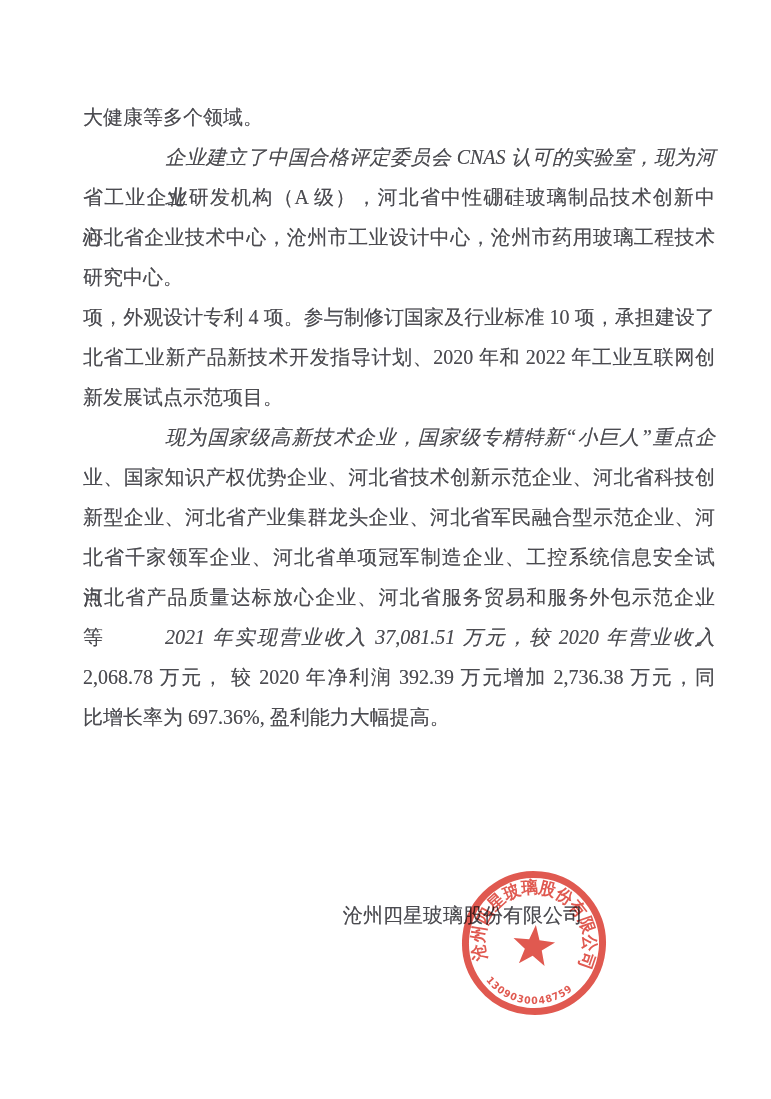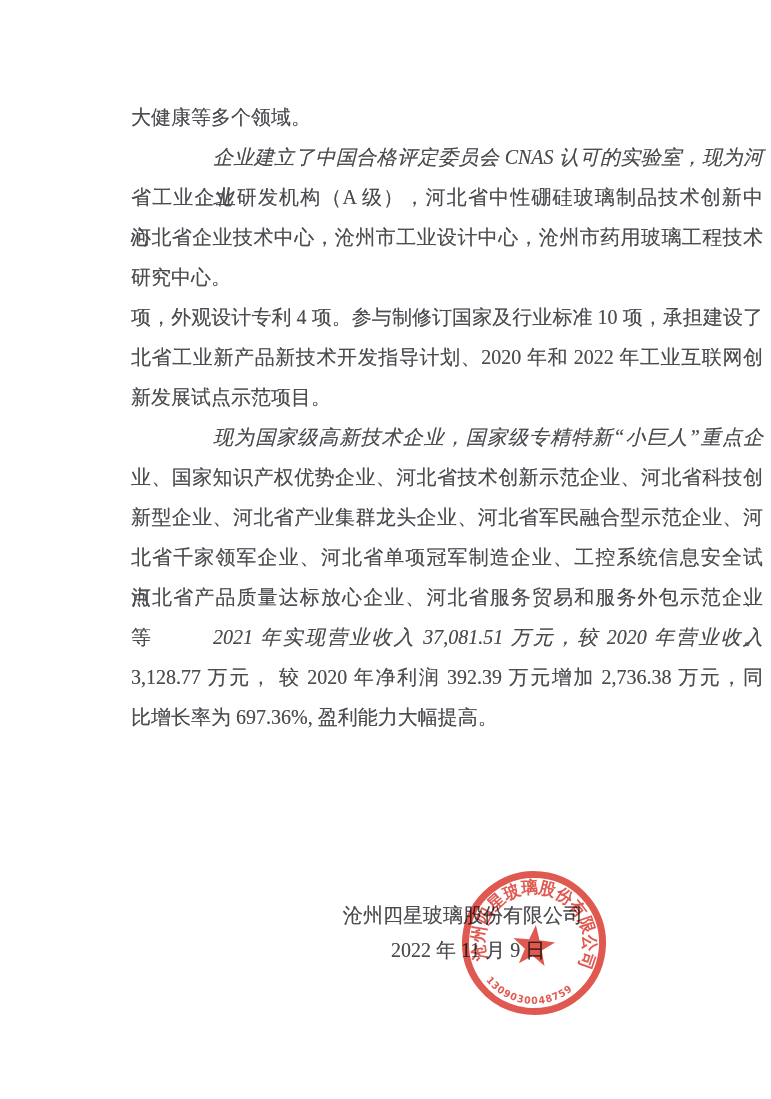--- a/index.html
+++ b/index.html
@@ -17,21 +17,20 @@
   }
   .page{
     position:absolute;inset:0;
     background:var(--paper);
   }
   
   .doc-lines{
     position:absolute;
     left:83px;top:97px;width:632px;
     color:var(--ink);
-    margin-left:48px;
   }
   .tline{
     height:40px;line-height:40px;
     font-size:20px;
     white-space:nowrap;
     text-shadow:0 0 0.5px rgba(75,75,80,.55);
   }
   .tline.fill{
     white-space:normal;
     text-align:justify;
@@ -88,27 +87,26 @@
       <div class="tline">研究中心。</div>
       <div class="tline fill">项，外观设计专利 4 项。参与制修订国家及行业标准 10 项，承担建设了</div>
       <div class="tline fill">北省工业新产品新技术开发指导计划、2020 年和 2022 年工业互联网创</div>
       <div class="tline">新发展试点示范项目。</div>
       <div class="tline indent fill">现为国家级高新技术企业，国家级专精特新“小巨人”重点企</div>
       <div class="tline fill">业、国家知识产权优势企业、河北省技术创新示范企业、河北省科技创</div>
       <div class="tline fill">新型企业、河北省产业集群龙头企业、河北省军民融合型示范企业、河</div>
       <div class="tline fill">北省千家领军企业、河北省单项冠军制造企业、工控系统信息安全试点、</div>
       <div class="tline fill">河北省产品质量达标放心企业、河北省服务贸易和服务外包示范企业等。</div>
       <div class="tline indent fill">2021 年实现营业收入 37,081.51 万元，较 2020 年营业收入</div>
-      <div class="tline fill">3,128.77 万元， 较 2020 年净利润 392.39 万元增加 2,736.38 万元，同</div>
+      <div class="tline fill">2,068.78 万元， 较 2020 年净利润 392.39 万元增加 2,736.38 万元，同</div>
       <div class="tline">比增长率为 697.36%, 盈利能力大幅提高。</div>
     </div>
 
   <div class="sig-company">沧州四星玻璃股份有限公司</div>
 
-  <div class="sig-date">2022 年 11 月 9 日</div>
 
   <div class="seal">
     <svg viewBox="0 0 170 170" width="170" height="170">
       <circle class="ring" cx="85" cy="85" r="68.5"></circle>
       <path id="seal-arc-top" d="M 39.7 106.1 A 50 50 0 1 1 130.3 106.1" fill="none"></path>
       <path id="seal-arc-bottom" d="M 38.3 124.2 A 61 61 0 0 0 131.7 124.2" fill="none"></path>
       <text class="arc-text">
         <textPath href="#seal-arc-top" textLength="198" lengthAdjust="spacingAndGlyphs">沧州四星玻璃股份有限公司</textPath>
       </text>
       <polygon class="star" points="85,67 90.2,81.8 105.9,82.2 93.5,91.7 97.9,106.8 85,97.9 72.1,106.8 76.5,91.7 64.1,82.2 79.8,81.8"></polygon>

